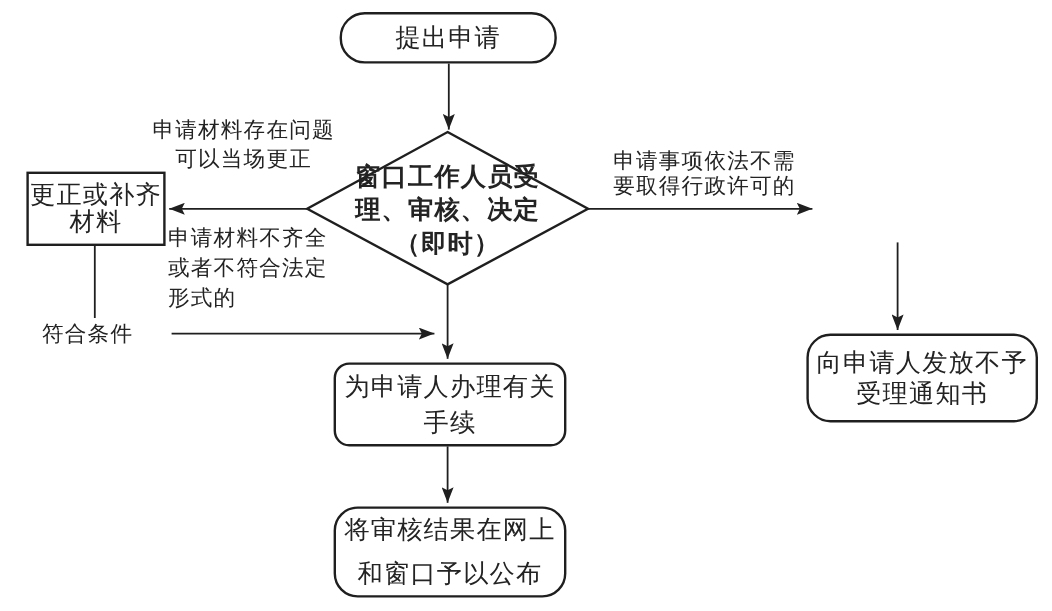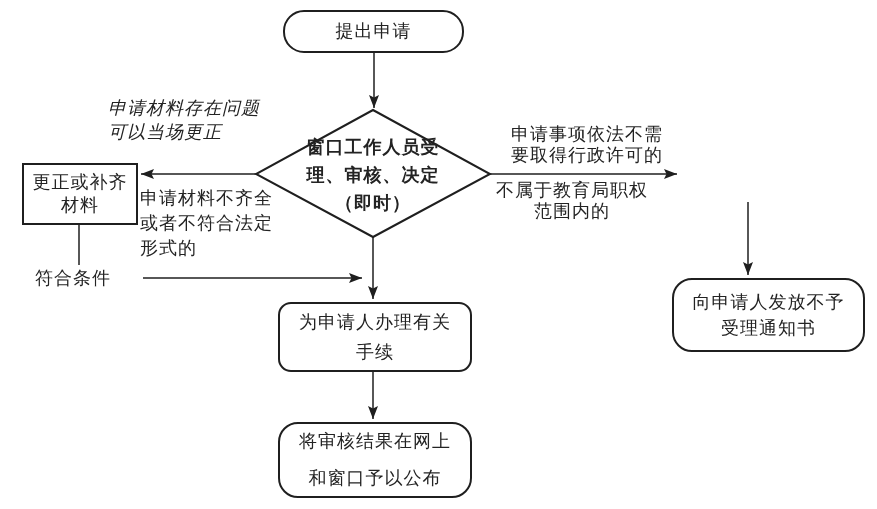--- a/index.html
+++ b/index.html
@@ -11,25 +11,25 @@
     font-family:"Liberation Serif","DejaVu Serif",serif;
     color:var(--text,#232323);
     overflow:hidden;
   }
   .connectors { position:absolute; left:0; top:0; }
   .connectors line { stroke:var(--stroke,#1f1f1f); stroke-width:1.5; }
   .connectors polygon { stroke:var(--stroke,#1f1f1f); stroke-width:2; fill:#ffffff; }
   .node {
     position:absolute; display:flex; align-items:center; justify-content:center;
     text-align:center; white-space:pre-line;
-    font-size:18px; letter-spacing:1px; line-height:27px;
+    font-size:21px; letter-spacing:1px; line-height:27px;
     background:#ffffff;
   }
   .stadium { border:2px solid var(--stroke,#1f1f1f); }
-  .rect    { border:2px solid var(--stroke,#1f1f1f);margin-top:20px; }
+  .rect    { border:2px solid var(--stroke,#1f1f1f); }
   .plain   { background:transparent; display:block; }
   .lbl {
     position:absolute; white-space:pre-line;
     font-size:18px; letter-spacing:1px;
   }
 </style>
 </head>
 <body>
 
 <div class="canvas">
@@ -63,28 +63,26 @@
   <div class="node stadium" style="left:278px; top:302px; width:194px; height:70px; border-radius:13px; line-height:30px;">为申请人办理有关
 手续</div>
 
   <div class="node stadium" style="left:278px; top:422px; width:194px; height:76px; border-radius:20px; line-height:37px;">将审核结果在网上
 和窗口予以公布</div>
 
 
   <div class="node stadium" style="left:660px; top:278px; width:193px; height:74px; border-radius:20px; line-height:26px;margin-left:12px;">向申请人发放不予
 受理通知书</div>
 
-  <div class="lbl" style="left:108px; top:96px; width:190px; text-align:left; line-height:24px;font-style:italic;">申请材料存在问题
+  <div class="lbl" style="left:108px; top:96px; width:190px; text-align:center; line-height:24px;">申请材料存在问题
 可以当场更正</div>
 
   <div class="lbl" style="left:140px; top:186px; width:160px; text-align:left; line-height:25px;">申请材料不齐全
 或者不符合法定
 形式的</div>
 
   <div class="lbl" style="left:498px; top:124px; width:178px; text-align:center; line-height:21px;">申请事项依法不需
 要取得行政许可的</div>
 
   <div class="lbl" style="left:35px; top:266px; width:110px; text-align:left; line-height:24px;">符合条件</div>
 
-  <div class="lbl" style="left:486px; top:180px; width:172px; text-align:center; line-height:21px;">不属于教育局职权
-范围内的</div>
 
 </div>
 
 </body></html>

